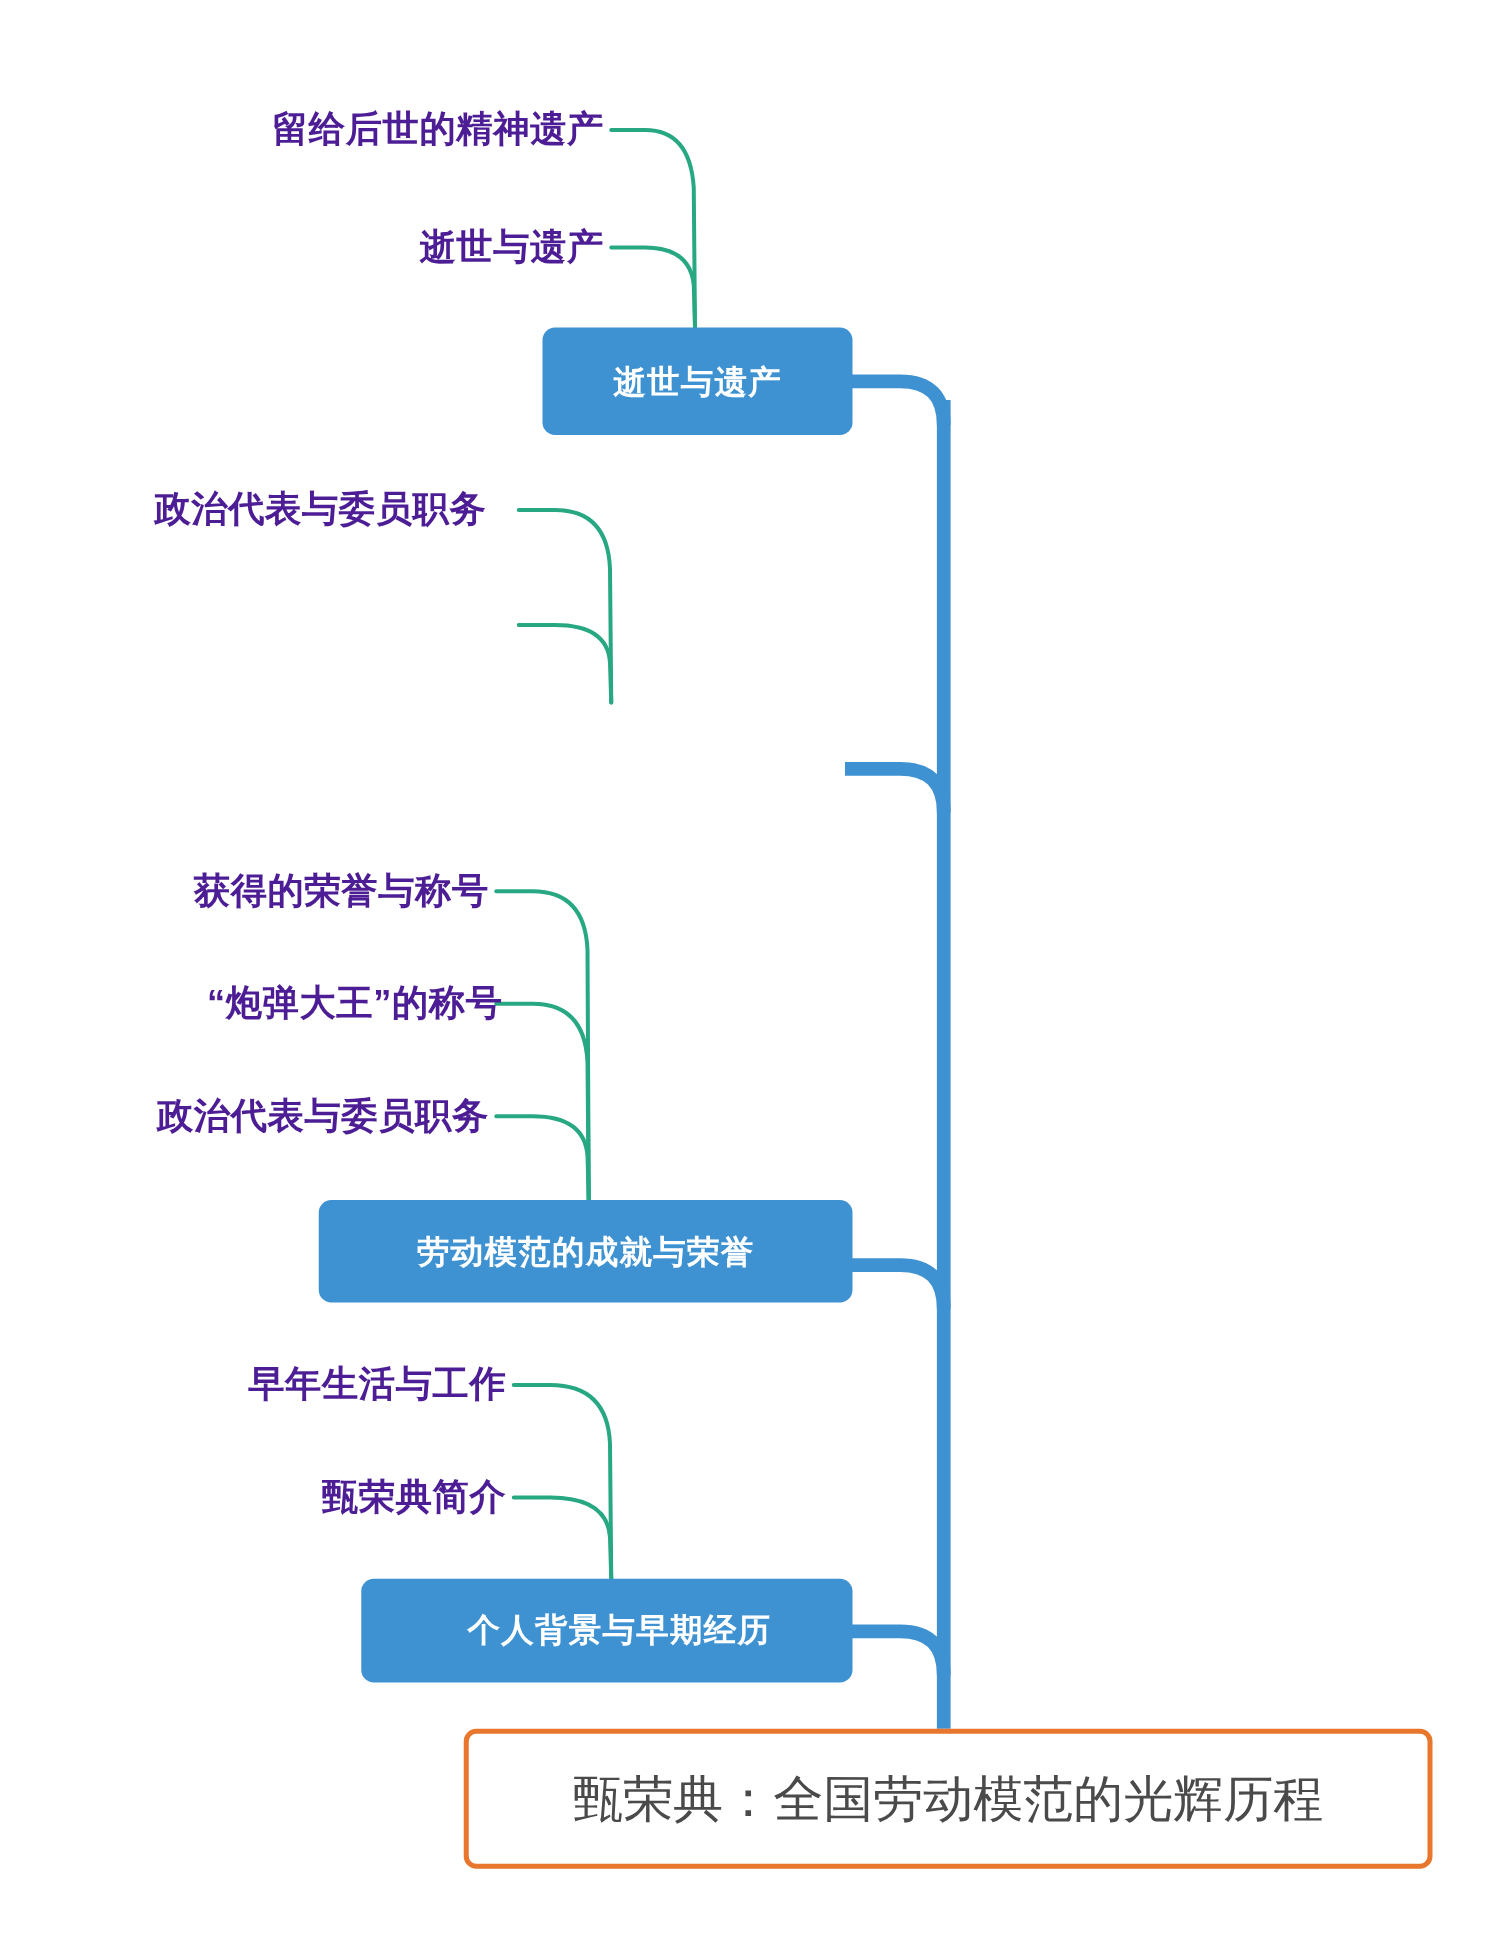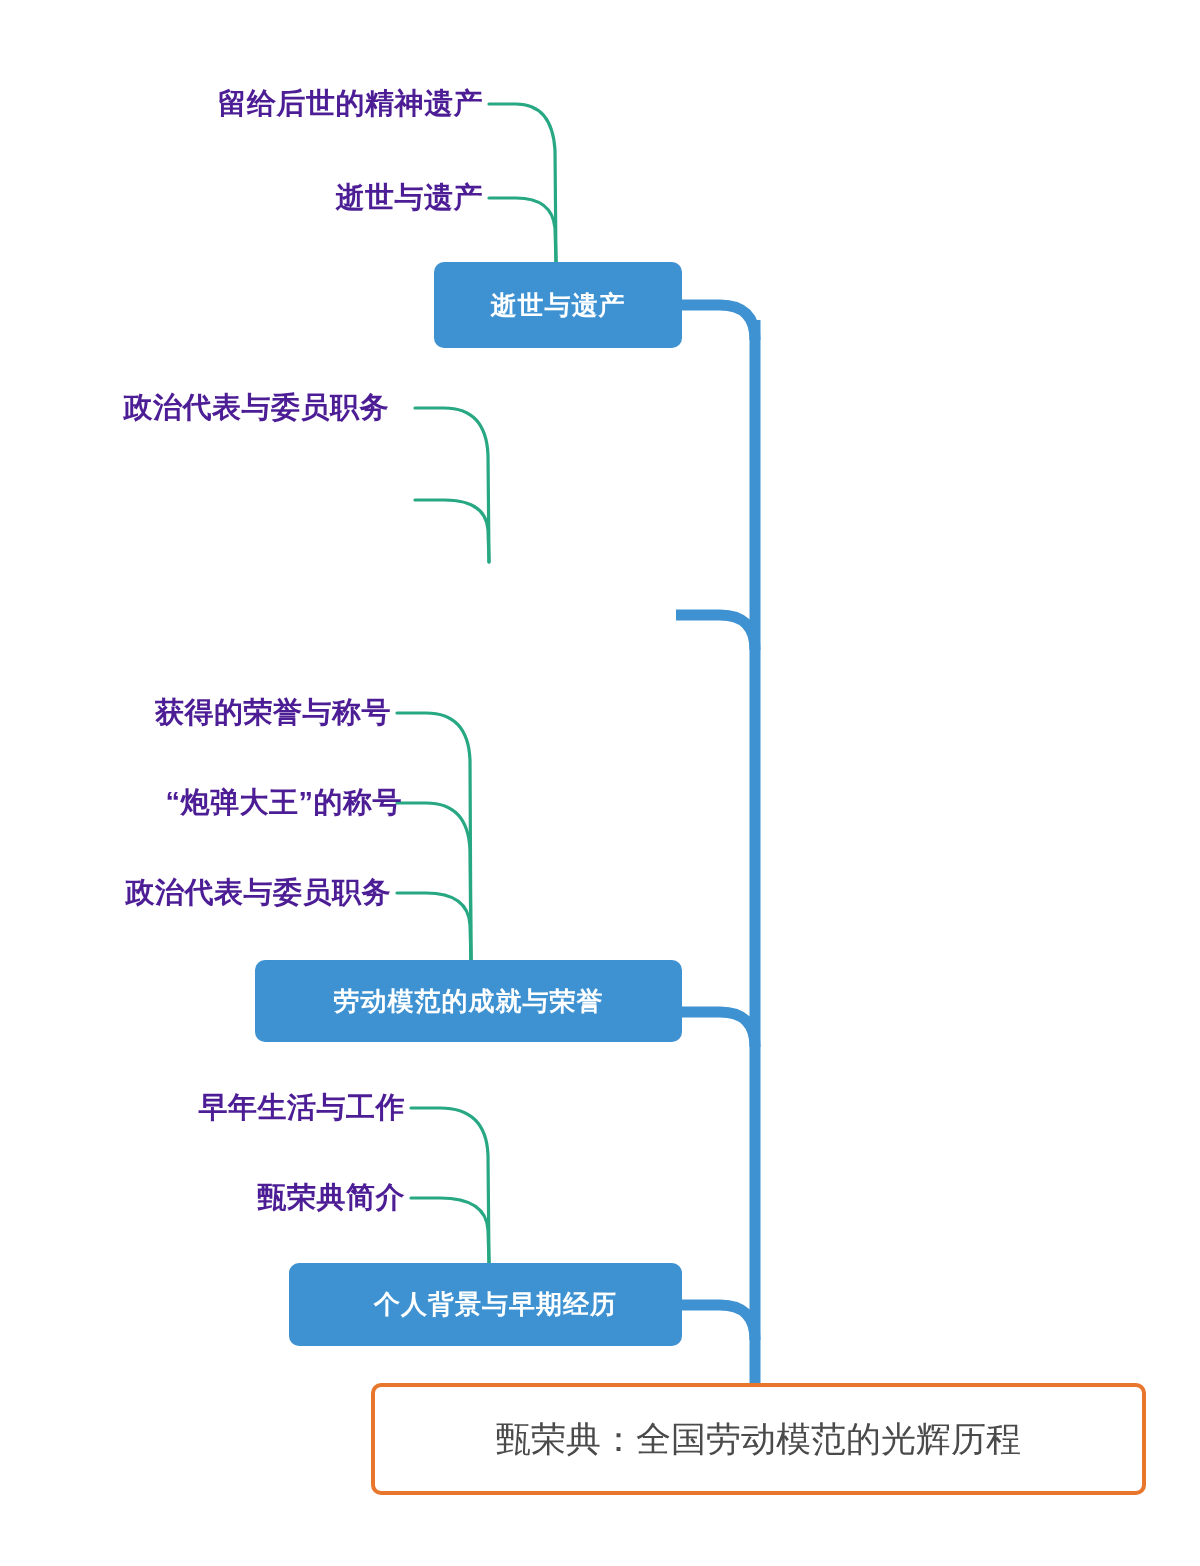--- a/index.html
+++ b/index.html
@@ -46,21 +46,21 @@
   .root-node {
     position: absolute;
     box-sizing: border-box;
     background: #ffffff;
     border: 4px solid #e8762c;
     border-radius: 10px;
     display: flex;
     align-items: center;
     justify-content: center;
     color: #4a4a4a;
-    font-size: 35px;
+    font-size: 40px;
     font-family: "Liberation Serif", serif;
     white-space: nowrap;
   }
   .leaf-label {
     position: absolute;
     color: #4c1d95;
     font-size: 29px;
     font-weight: bold;
     font-family: "Liberation Sans", sans-serif;
     white-space: nowrap;

